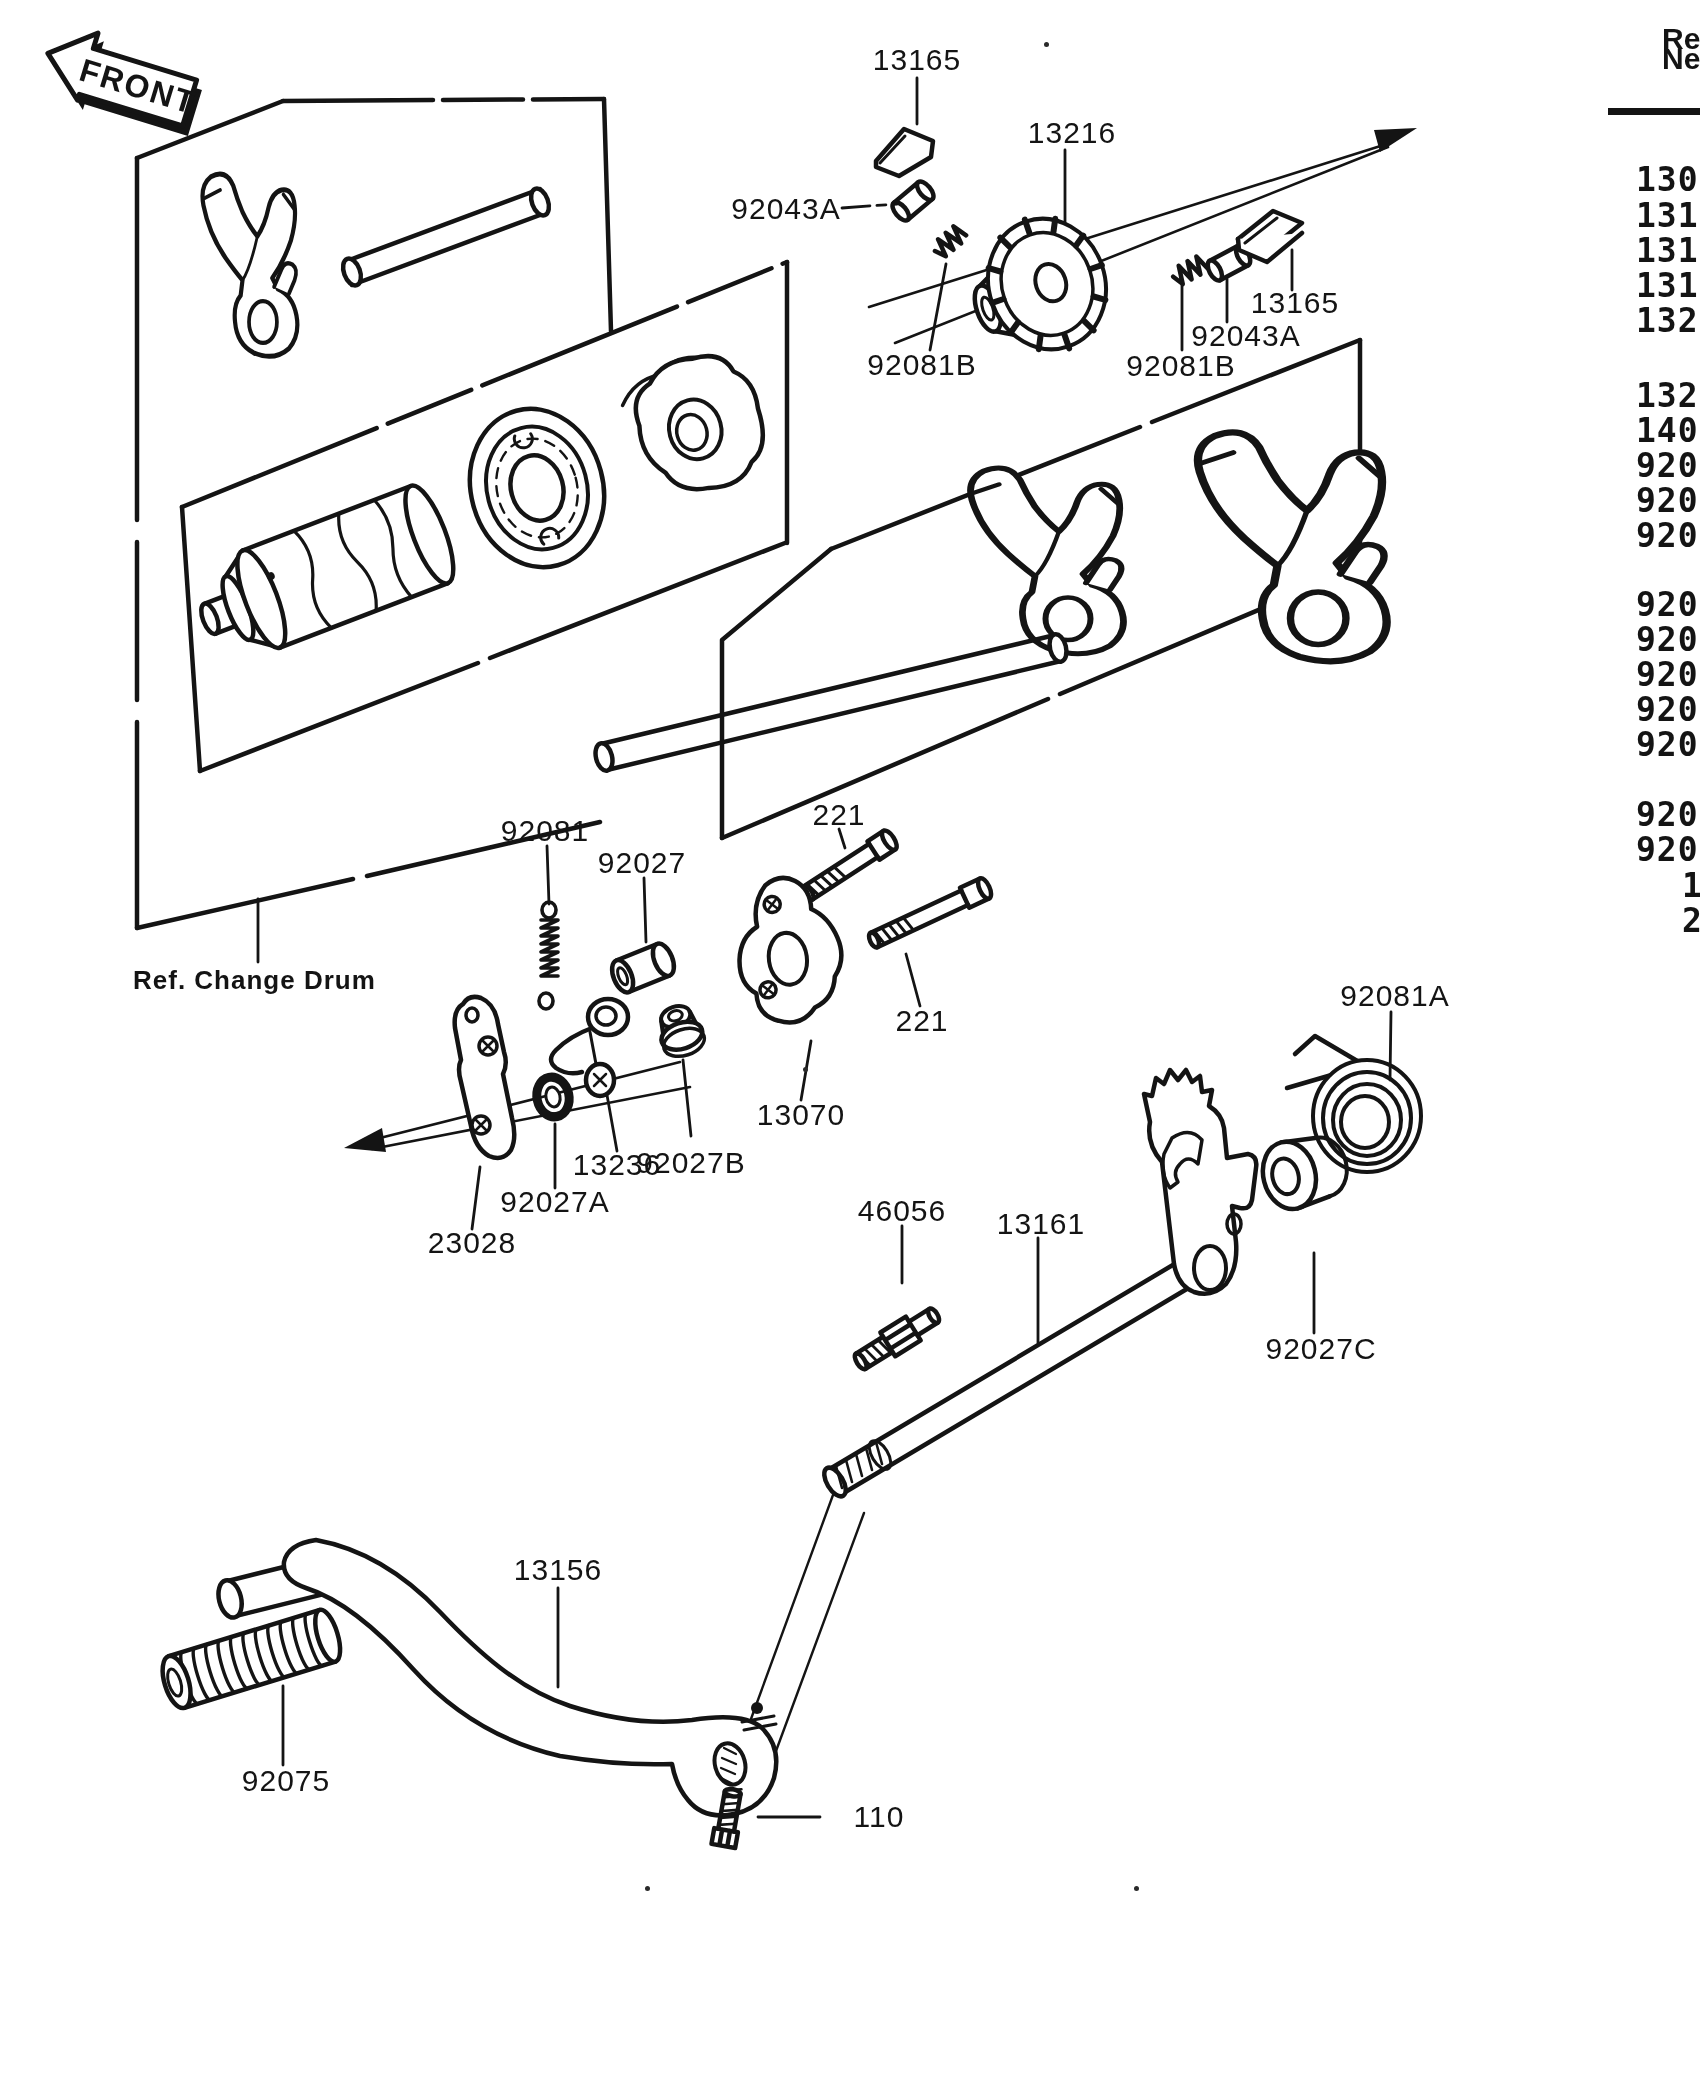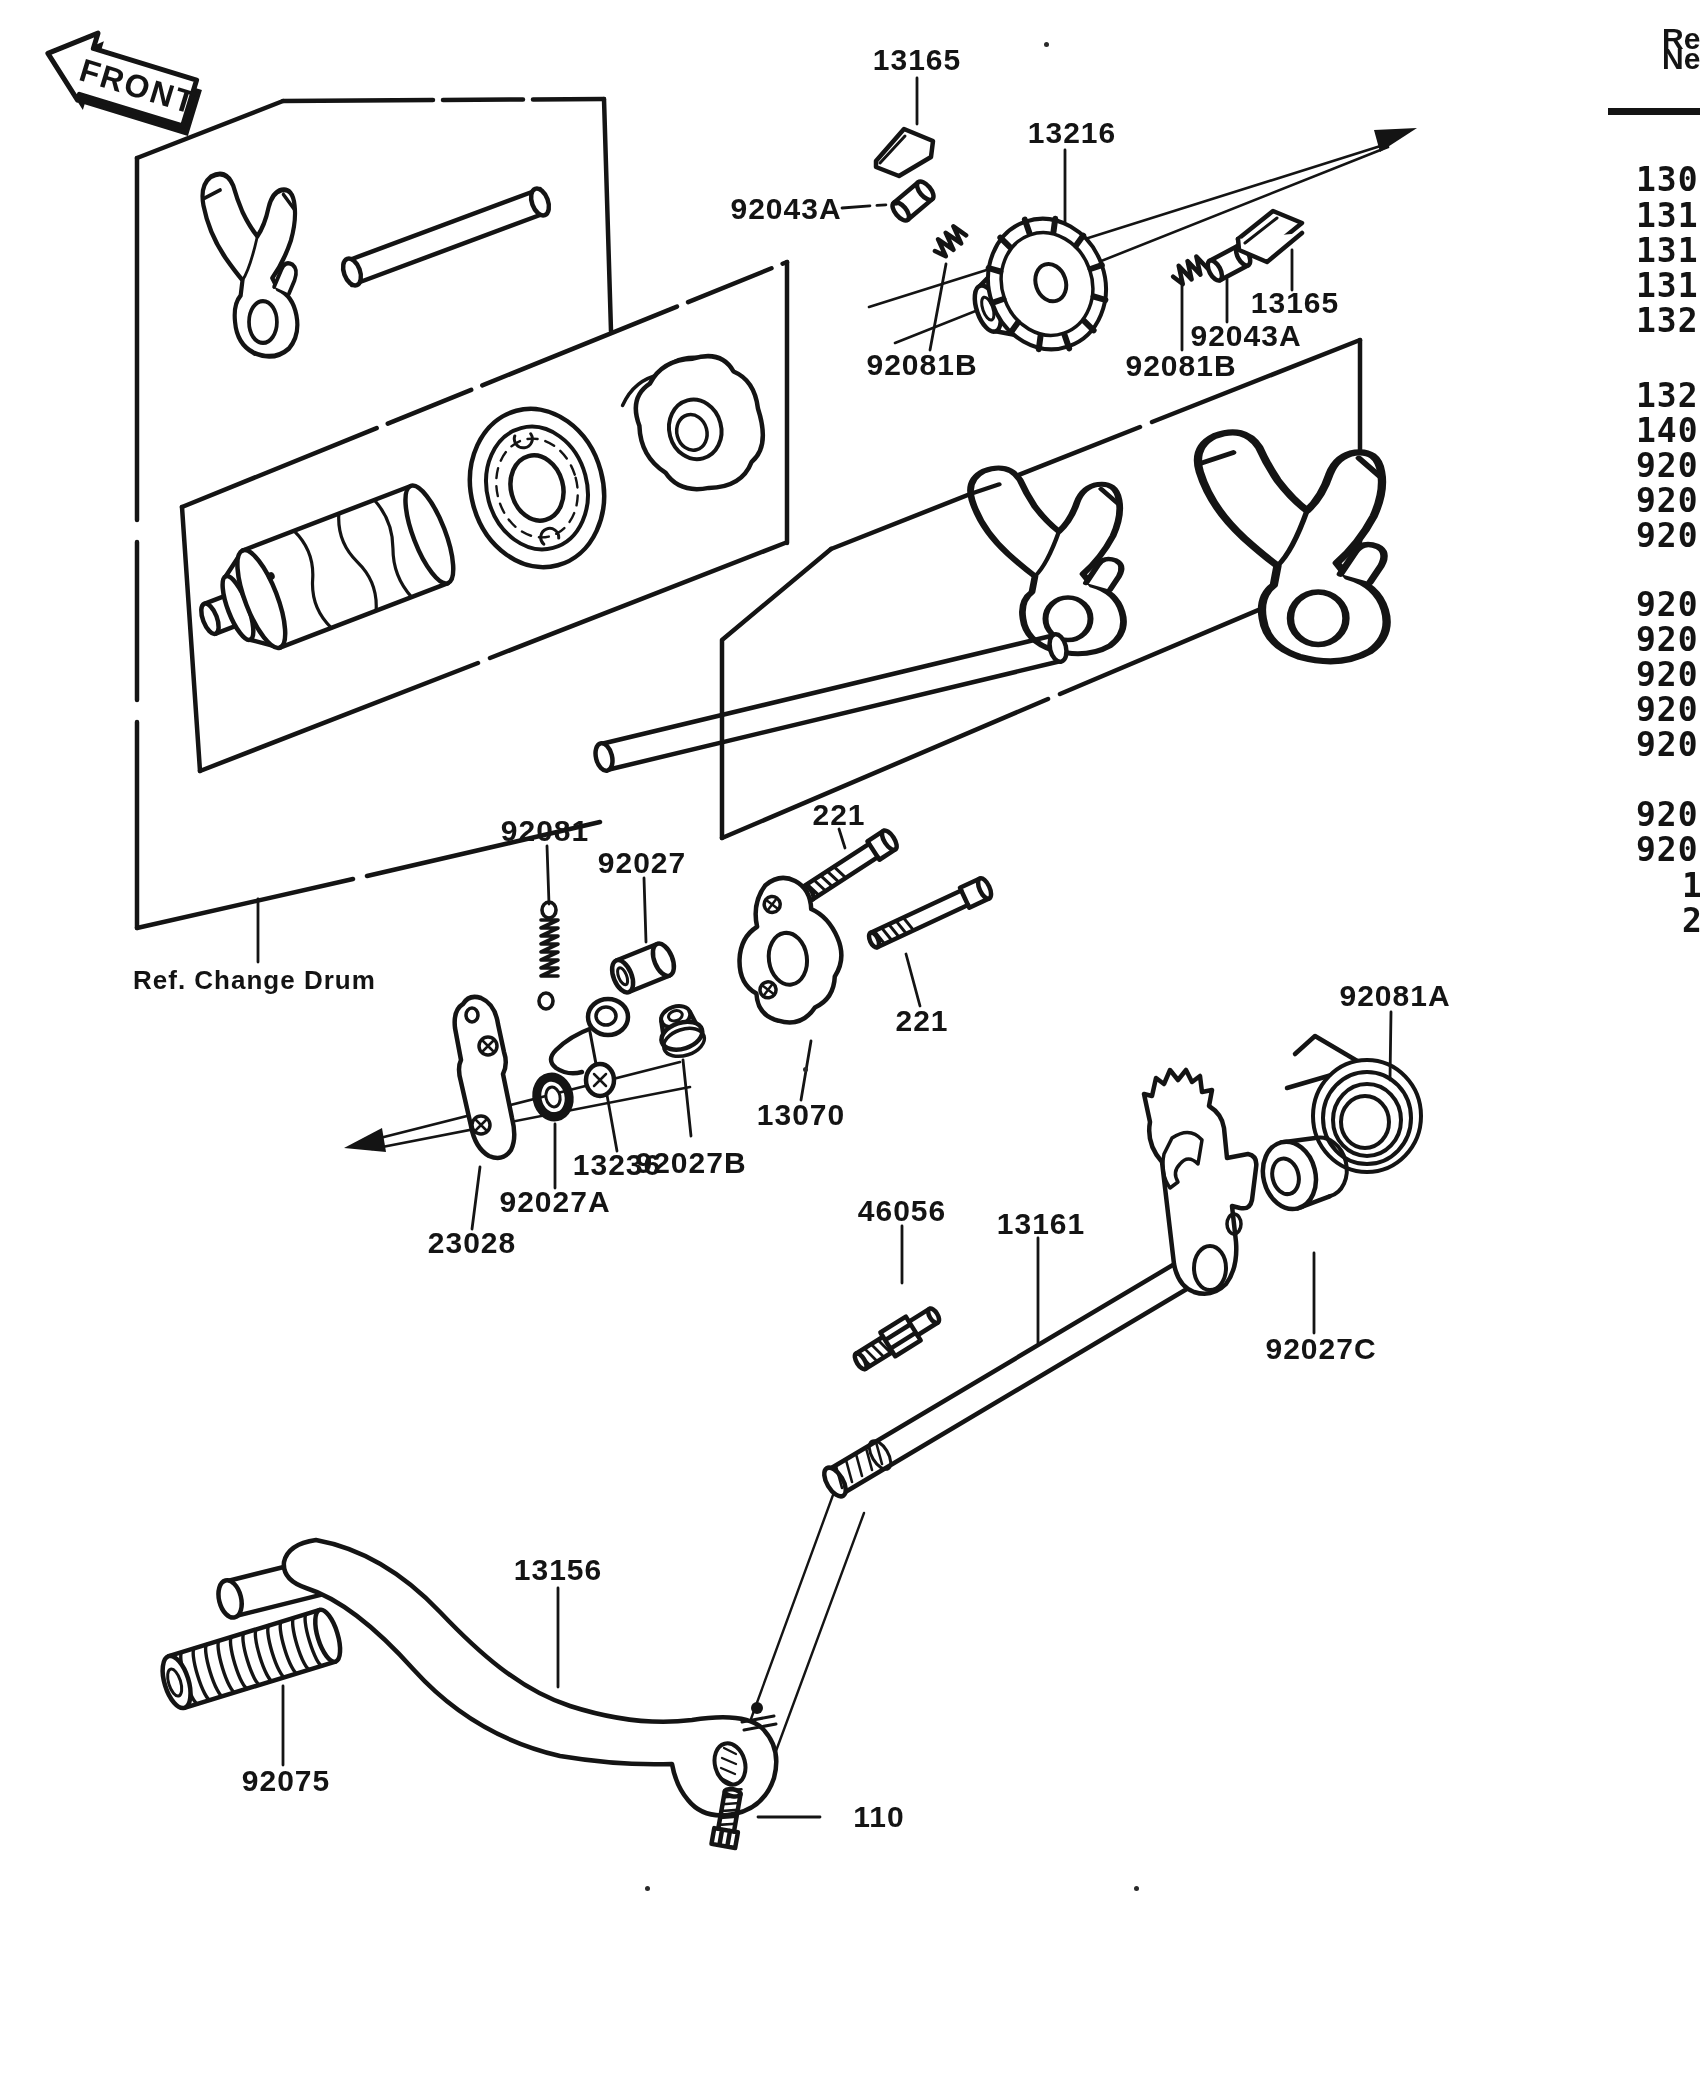--- a/index.html
+++ b/index.html
@@ -1,19 +1,19 @@
 <!DOCTYPE html>
 <html><head>
 <meta charset="utf-8">
 <style>
   html,body{margin:0;padding:0;background:#fff;}
   .page{position:relative;width:1700px;height:2074px;background:#fff;overflow:hidden;
         font-family:"Liberation Sans",sans-serif;color:#141414;}
   .page svg{position:absolute;left:0;top:0;}
-  .plabel{position:absolute;transform:translate(-50%,-50%);font-weight:bold;font-size:30px;
+  .plabel{position:absolute;transform:translate(-50%,-50%);font-weight:normal;font-size:30px;
           letter-spacing:1px;white-space:nowrap;color:#141414;}
   .refnote{position:absolute;transform:translate(0,-50%);font-weight:bold;font-size:26px;
            letter-spacing:1px;white-space:nowrap;color:#141414;}
   .frontlabel{position:absolute;transform:translate(-50%,-50%) rotate(17deg);font-weight:bold;
               font-size:32px;letter-spacing:2px;color:#141414;}
   .refrow{position:absolute;font-family:"DejaVu Sans Mono",monospace;font-weight:bold;
           font-size:33px;letter-spacing:1px;white-space:nowrap;color:#141414;}
   .refhead{position:absolute;font-weight:bold;font-size:30px;white-space:nowrap;color:#141414;}
   .rule{position:absolute;background:#141414;}
   .speck{position:absolute;width:5px;height:5px;border-radius:50%;background:#2a2a2a;}

